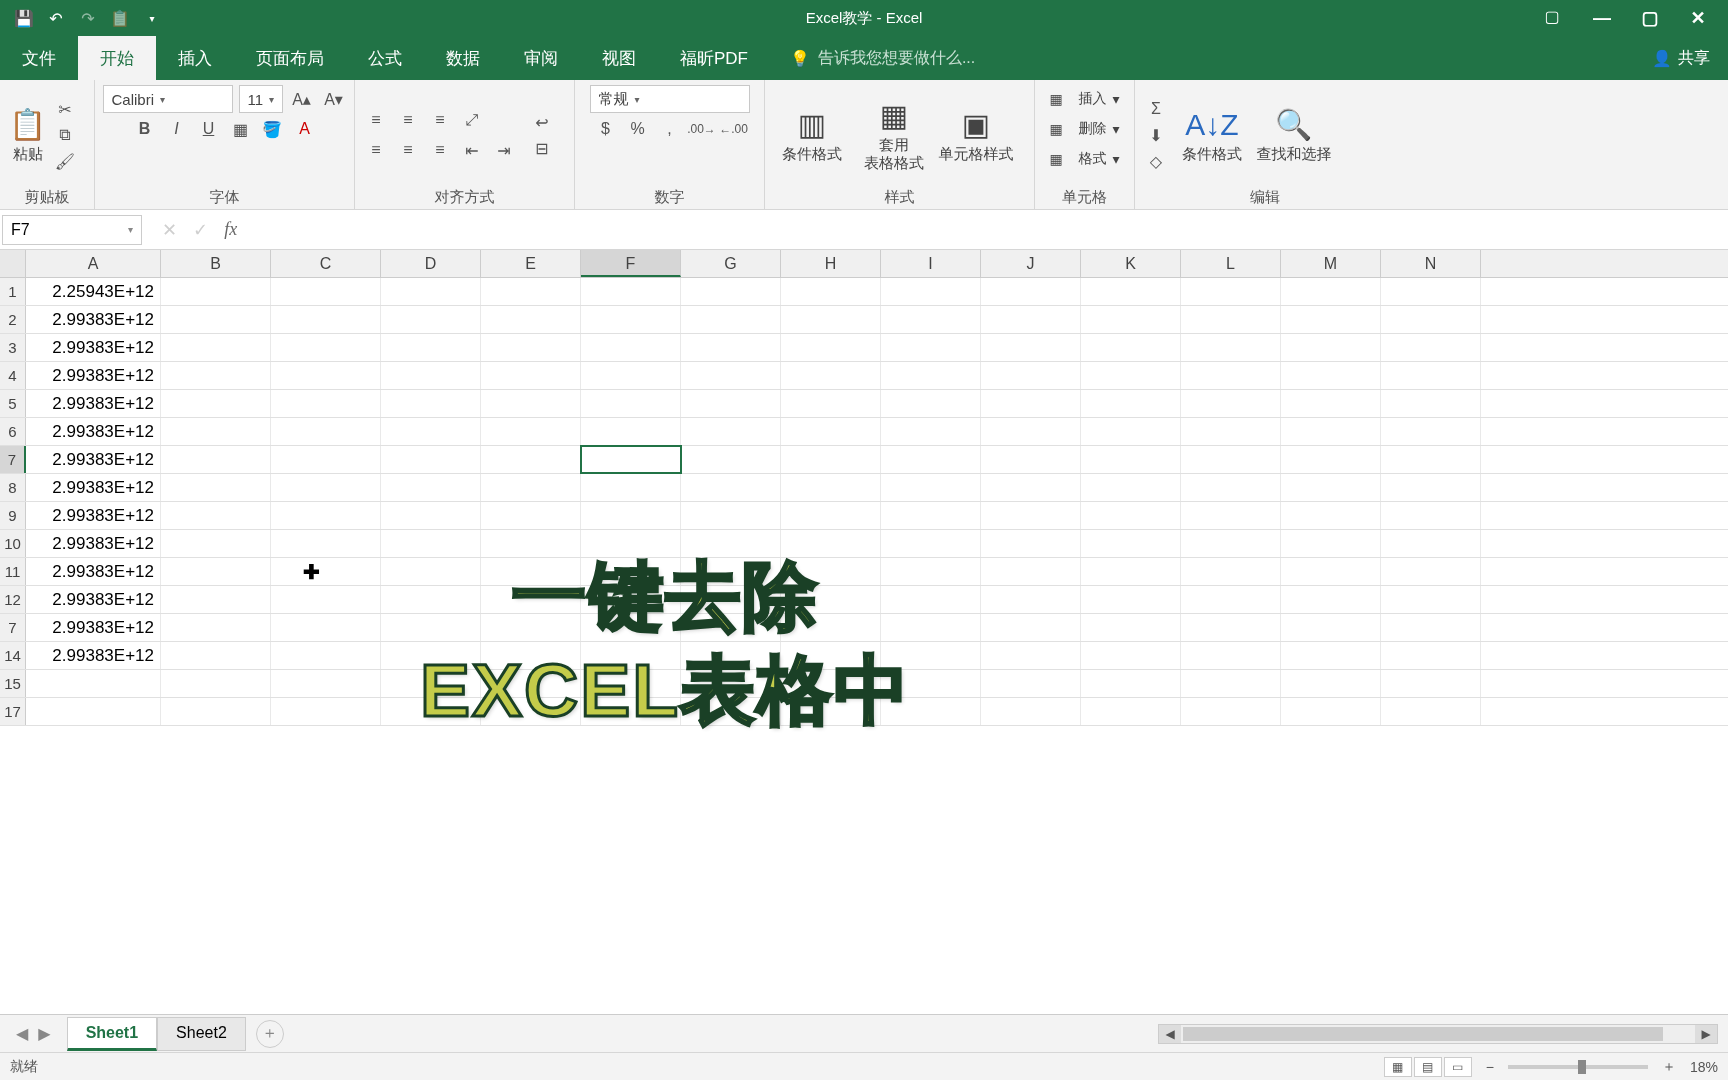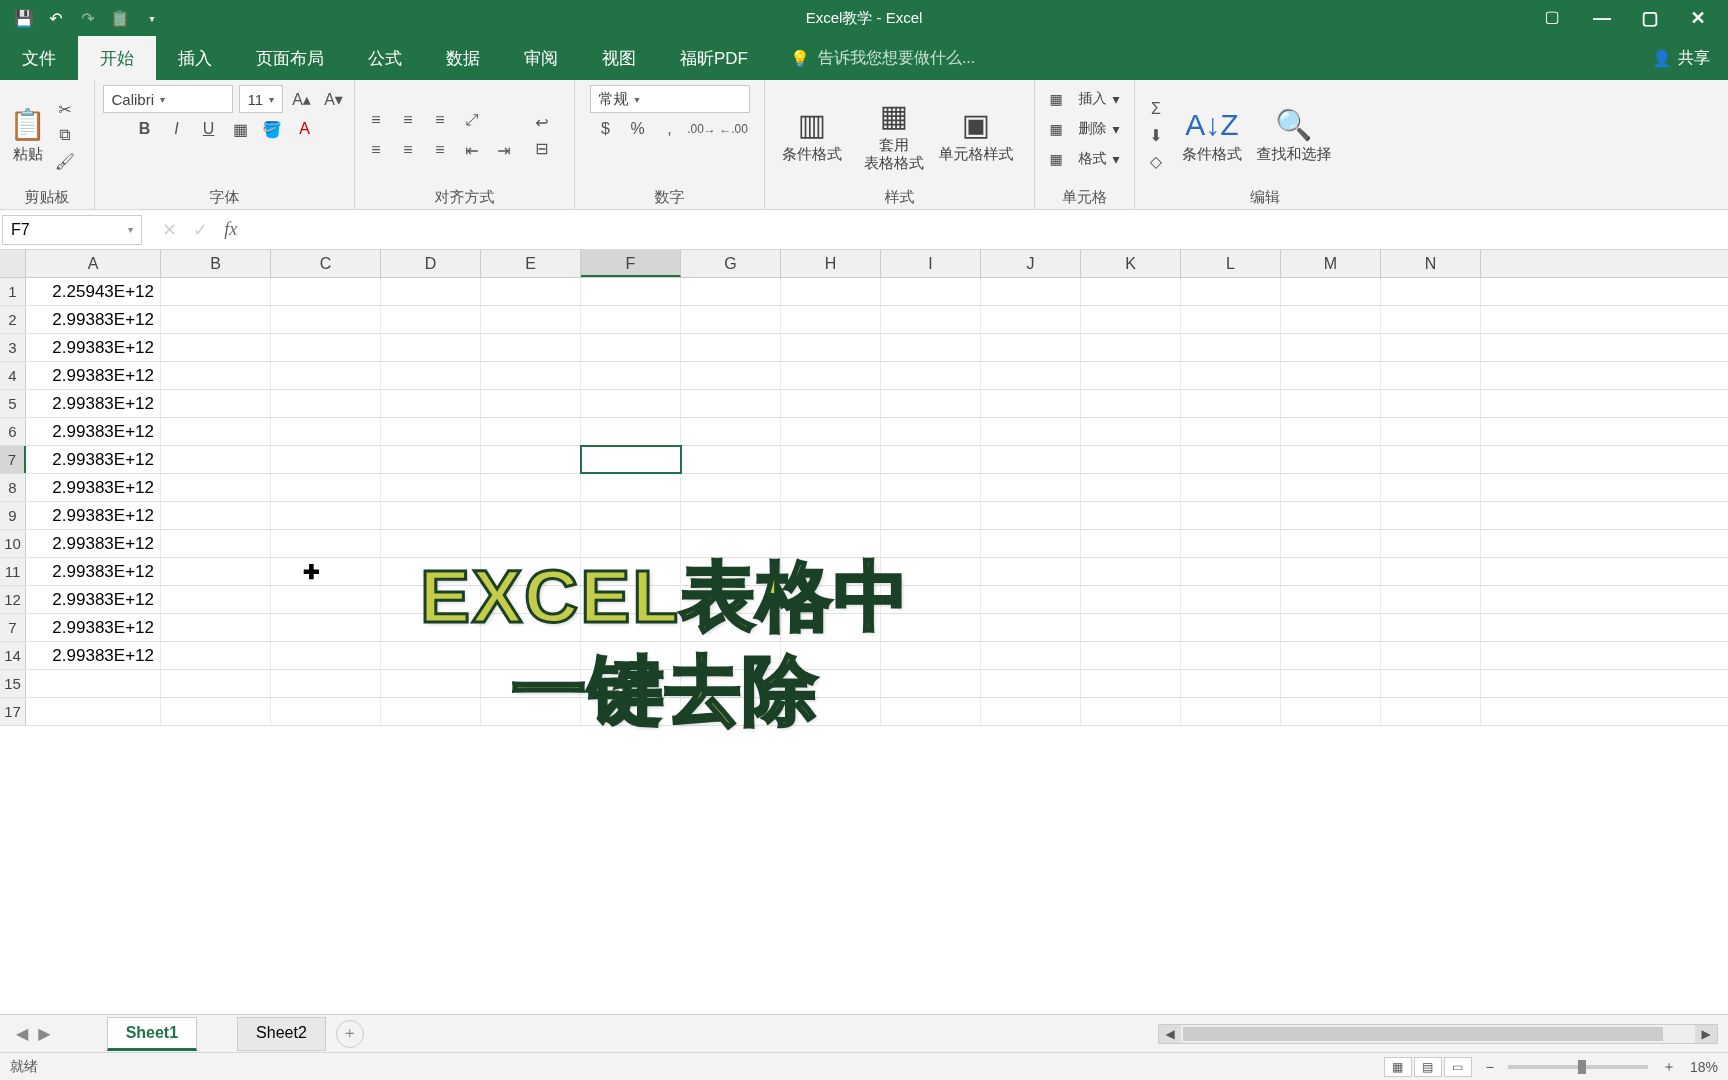--- a/index.html
+++ b/index.html
@@ -60,21 +60,21 @@
 
 
 .overlay-text { position: absolute; left: 420px; top: 300px; font-size: 75px; font-weight: 900; color: #c4cc4a; -webkit-text-stroke: 3px #1a4026; text-align: center; line-height: 1.25; letter-spacing: 2px; text-shadow: 2px 2px 4px rgba(0,0,0,0.2); }
 
 
 .cross-cursor { position: absolute; font-size: 20px; color: #000; font-weight: bold; }
 
 
 .sheet-bar { height: 38px; border-top: 1px solid #ccc; display: flex; align-items: center; background: #f3f3f3; font-size: 16px; }
 .sheet-nav { padding: 0 16px; display: flex; gap: 10px; color: #888; }
-.sheet-tab { padding: 6px 18px; border: 1px solid #ccc; background: #e8e8e8; cursor: pointer; margin-left: 40px; }
+.sheet-tab { padding: 6px 18px; border: 1px solid #ccc; background: #e8e8e8; cursor: pointer; }
 .sheet-tab.active { background: #fff; border-bottom: 3px solid #217346; font-weight: bold; color: #217346; }
 .sheet-add { width: 28px; height: 28px; border: 1px solid #ccc; border-radius: 50%; display: flex; align-items: center; justify-content: center; margin-left: 10px; color: #888; cursor: pointer; }
 .hscroll-track { margin-left: auto; width: 560px; height: 20px; background: #eee; border: 1px solid #ccc; display: flex; align-items: center; position: relative; margin-right: 10px; }
 .hscroll-btn { width: 22px; height: 18px; background: #ddd; text-align: center; font-size: 12px; line-height: 18px; color: #555; }
 .hscroll-thumb { position: absolute; left: 24px; width: 480px; height: 14px; background: #ccc; }
 
 
 .status-bar { height: 28px; background: #f3f3f3; border-top: 1px solid #d6d6d6; display: flex; align-items: center; font-size: 14px; color: #555; padding: 0 10px; }
 .status-bar .right { margin-left: auto; display: flex; align-items: center; gap: 14px; }
 .view-btns { display: flex; gap: 2px; }
@@ -559,22 +559,22 @@
         <div class="cell" style="width: 100px;"></div>
         <div class="cell" style="width: 100px;"></div>
         <div class="cell" style="width: 100px;"></div>
         <div class="cell" style="width: 100px;"></div>
       </div>
     </div>
 
   <div class="cross-cursor" style="left:303px; top:310px;">✚</div>
 
   <div class="overlay-text">
+    <div>一键去除</div>
     <div>EXCEL表格中</div>
-    <div>一键去除</div>
   </div>
 </div>
 
 <div class="sheet-bar">
   <div class="sheet-nav">
     <span>◀</span>
     <span>▶</span>
   </div>
   <div id="sheet-tabs-slot" style="display:flex">
       <div class="sheet-tab active">Sheet1</div>

